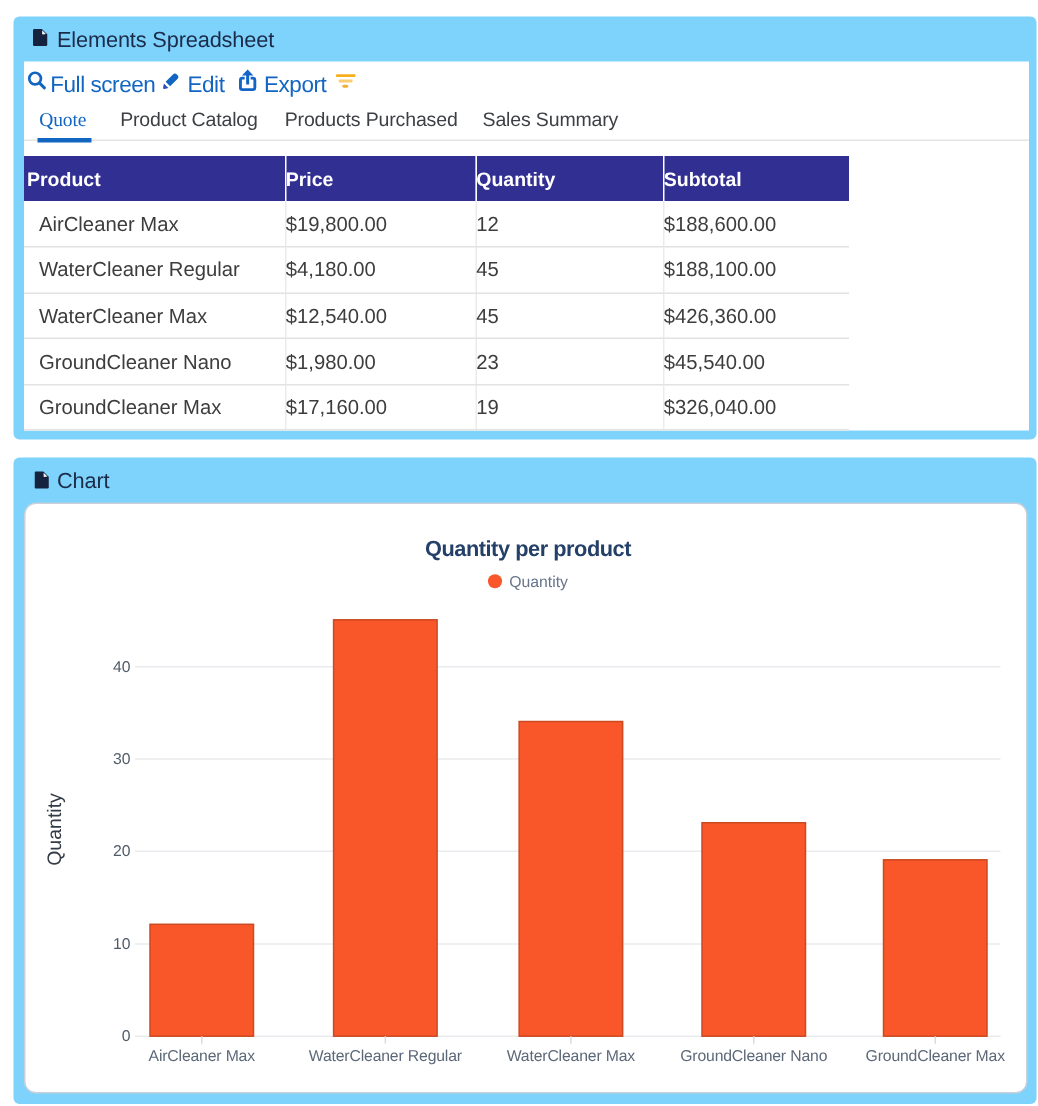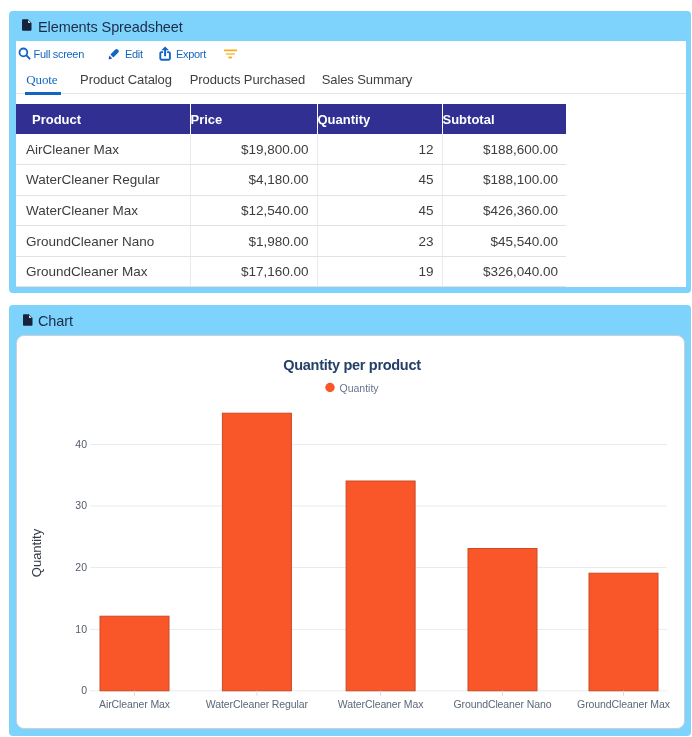--- a/index.html
+++ b/index.html
@@ -3,34 +3,34 @@
 <meta charset="utf-8">
 <style>
   * { margin:0; padding:0; box-sizing:border-box; }
   html,body { width:692px; height:737px; background:#ffffff; font-family:"Liberation Sans", sans-serif; }
   .panel { position:absolute; background:#7dd3fc; border-radius:4px; }
   #p1 { left:9px; top:11px; width:682px; height:282px; }
   #p2 { left:9px; top:305px; width:682px; height:431px; }
   .ptitle { position:absolute; font-size:14.5px; color:#1c2b4a; letter-spacing:-0.1px; }
   .picon { position:absolute; }
   .card { position:absolute; left:7px; top:30px; width:670px; height:246px; background:#ffffff; }
-  .toolbar { position:absolute; left:0; top:0; width:670px; height:26px; font-size:11px; color:#1266c2; letter-spacing:-0.3px; }
+  .toolbar { position:absolute; left:0; top:0; width:670px; height:26px; font-size:15px; color:#1266c2; letter-spacing:-0.3px; }
   .tbitem { position:absolute; top:6.7px; white-space:nowrap; }
   .tabs { position:absolute; left:0; top:26px; width:670px; height:27px; border-bottom:1px solid #e3e4e6; font-size:13px; letter-spacing:-0.1px; color:#3c3f44; }
   .tab { position:absolute; top:4.8px; white-space:nowrap; }
   .tab.active { color:#1266c2;font-family:Liberation Serif, serif; }
   .tabline { position:absolute; left:8.8px; top:24.5px; width:36px; height:3px; background:#1266c2; }
   table { position:absolute; left:0; top:63px; border-collapse:collapse; table-layout:fixed; width:550px; font-size:13.5px; }
   th { background:#322f92; color:#ffffff; font-size:13px; font-weight:bold; height:30px; border-right:1px solid #ffffff; }
-  th.l { text-align:left; padding-left:16px; }
+  th.l { text-align:left; padding-left:2px; }
   th.r { text-align:left; padding-right:8px; }
   td { height:30.6px; border-bottom:1px solid #e2e2e2; border-right:1px solid #ebebeb; color:#3d3d3d; background:#fff; }
   td:last-child { border-right:none; }
   td.l { text-align:left; padding-left:10px; }
-  td.r { text-align:right; padding-right:8px; }
+  td.r { padding-right:8px; }
   .chartbox { position:absolute; left:7px; top:30px; width:668.5px; height:394px; background:#ffffff; border:1px solid #c9d0da; border-radius:8px; }
 </style>
 </head>
 <body>
 <div class="panel" id="p1">
   <svg class="picon" style="left:13px; top:8.4px;" width="9.5" height="12" viewBox="0 0 10 12">
       <path d="M0 1 Q0 0 1 0 L6.2 0 L10 3.8 L10 11 Q10 12 9 12 L1 12 Q0 12 0 11 Z" fill="#15233f"></path>
       <path d="M6.4 0.9 L9.1 3.6 L6.9 3.9 Q6.4 3.9 6.4 3.4 Z" fill="#f4f5f7"></path>
     </svg>
   <div class="ptitle" style="left:29px; top:8px;">Elements Spreadsheet</div>

